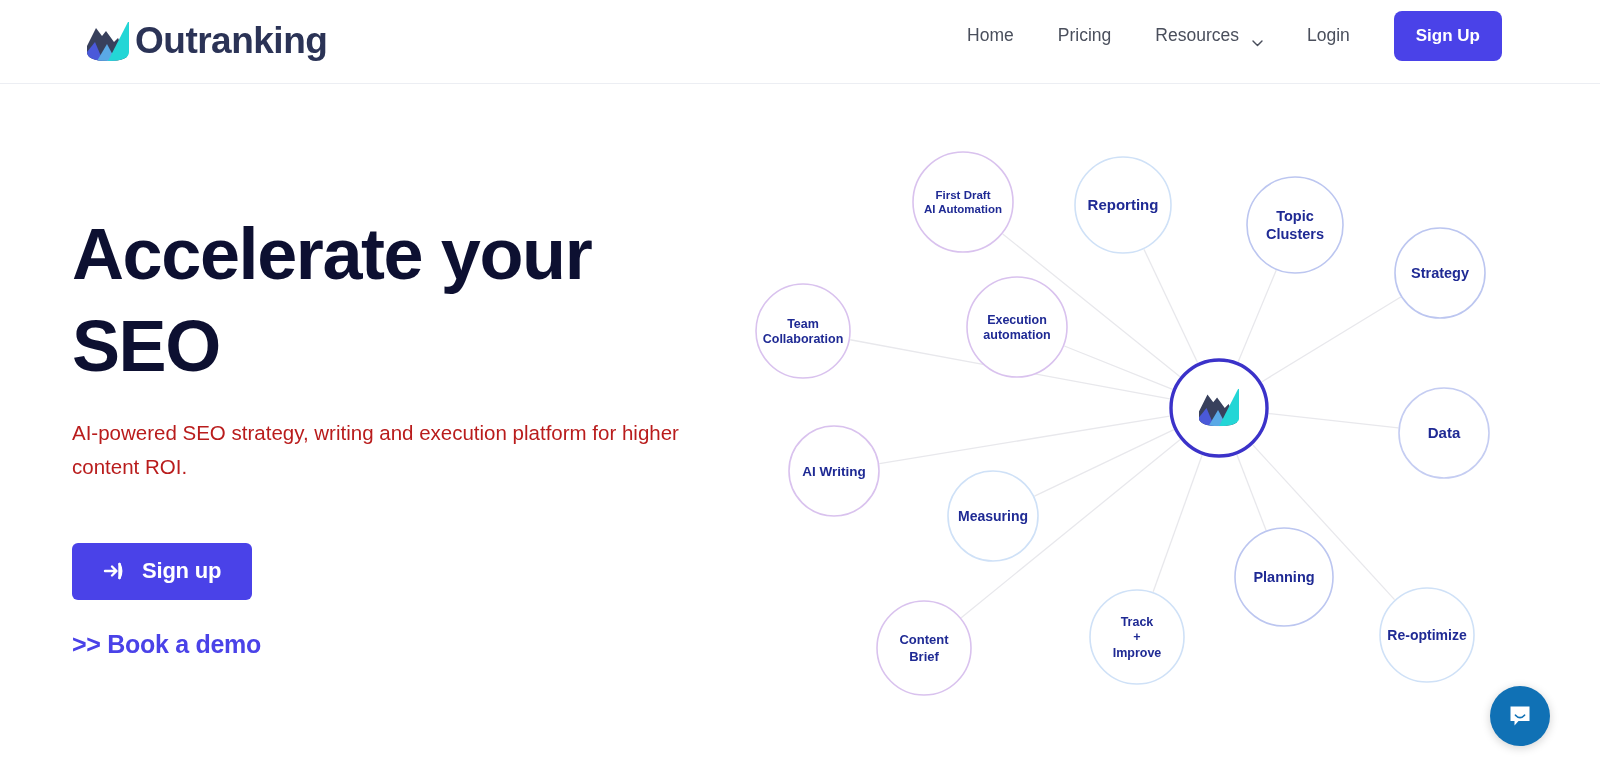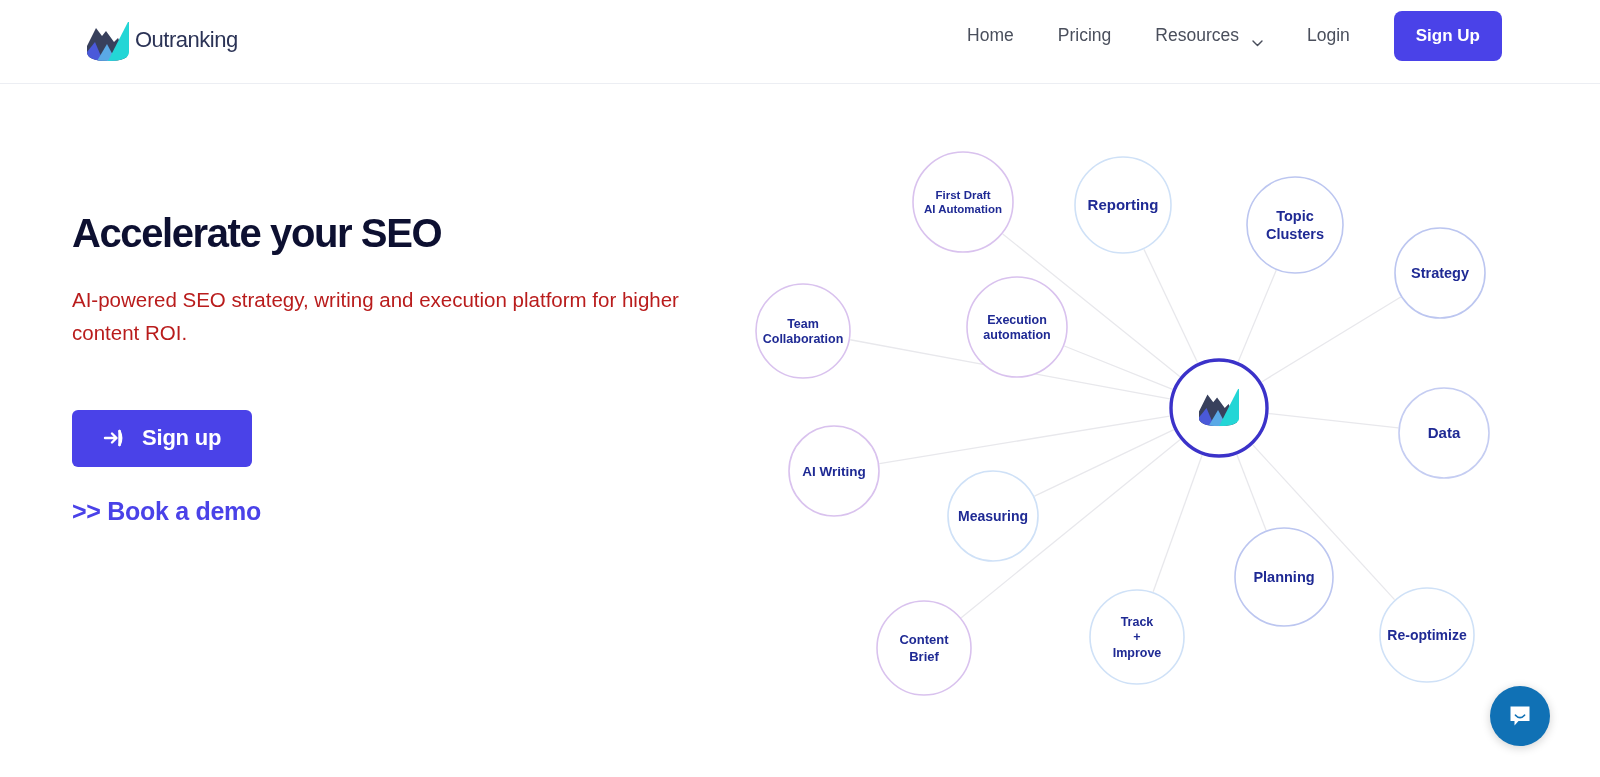--- a/index.html
+++ b/index.html
@@ -27,22 +27,22 @@
     position: absolute;
     left: 83px;
     top: 16px;
     display: flex;
     align-items: center;
     gap: 4px;
     cursor: pointer;
   }
   .brand-mark { width: 50px; height: 48px; display: block; }
   .brand-word {
-    font-size: 22px;
-    font-weight: 400;
+    font-size: 37px;
+    font-weight: 700;
     color: #2b3356;
     letter-spacing: -0.5px;
     line-height: 1;
     margin-left: -2px;
   }
 
   .nav {
     position: absolute;
     right: 0; top: 0;
     height: 72px;
@@ -89,21 +89,21 @@
   }
 
   
   .hero-left {
     position: absolute;
     left: 72px;
     top: 208px;
     width: 680px;
   }
   .headline {
-    font-size: 40px;
+    font-size: 72px;
     line-height: 1.28;
     font-weight: 700;
     color: #0d1031;
     letter-spacing: -1.4px;
     max-width: 620px;
   }
   .subhead {
     margin-top: 24px;
     font-size: 20.5px;
     line-height: 1.62;

